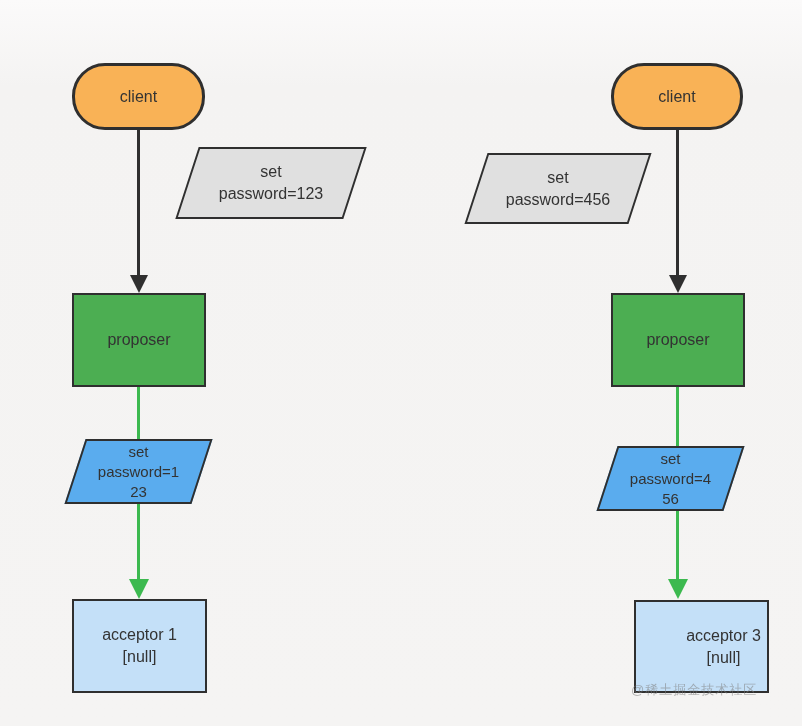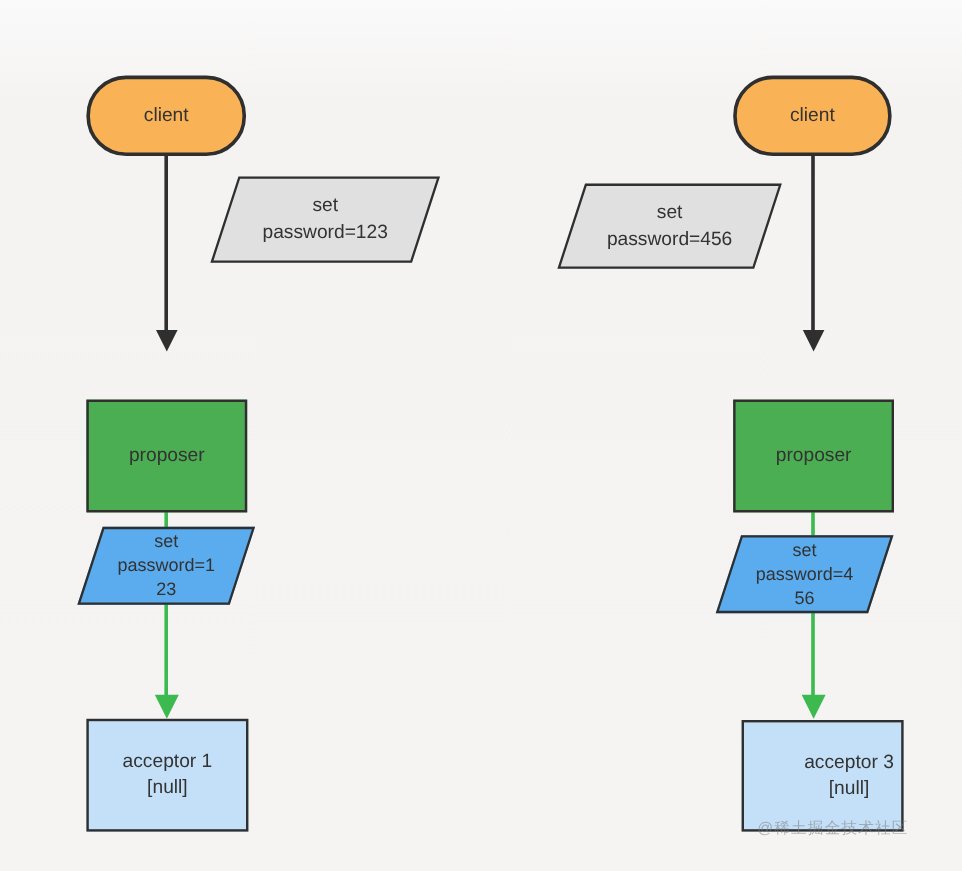--- a/index.html
+++ b/index.html
@@ -42,21 +42,20 @@
     line-height: 22px;
   }
   .pill {
     background: #F9B256;
     border: 3px solid #2F2F2F;
     border-radius: 33px;
   }
   .proposer {
     background: #4CAE52;
     border: 2px solid #2F2F2F;
-    margin-top: 40px;
   }
   .acceptor {
     background: #C4E0F8;
     border: 2px solid #2F2F2F;
     flex-direction: column;
   }
   
   .para {
     position: absolute;
     transform: skewX(-18deg);
@@ -136,20 +135,20 @@
   <div class="node proposer" style="left:611px; top:293px; width:134px; height:94px;">
     <span>proposer</span>
   </div>
 
   <div class="para blue" style="left:607px; top:446px; width:127px; height:65px;">
     <div class="para-inner">set
 password=4
 56</div>
   </div>
 
-  <div class="node acceptor" style="left:618px; top:600px; width:135px; height:93px;padding-left:44px;">
+  <div class="node acceptor" style="left:634px; top:600px; width:135px; height:93px;padding-left:44px;">
     <span>acceptor 3</span>
     <span>[null]</span>
   </div>
 
   <div class="watermark">@稀土掘金技术社区</div>
 
 </div>
 
 </body></html>

